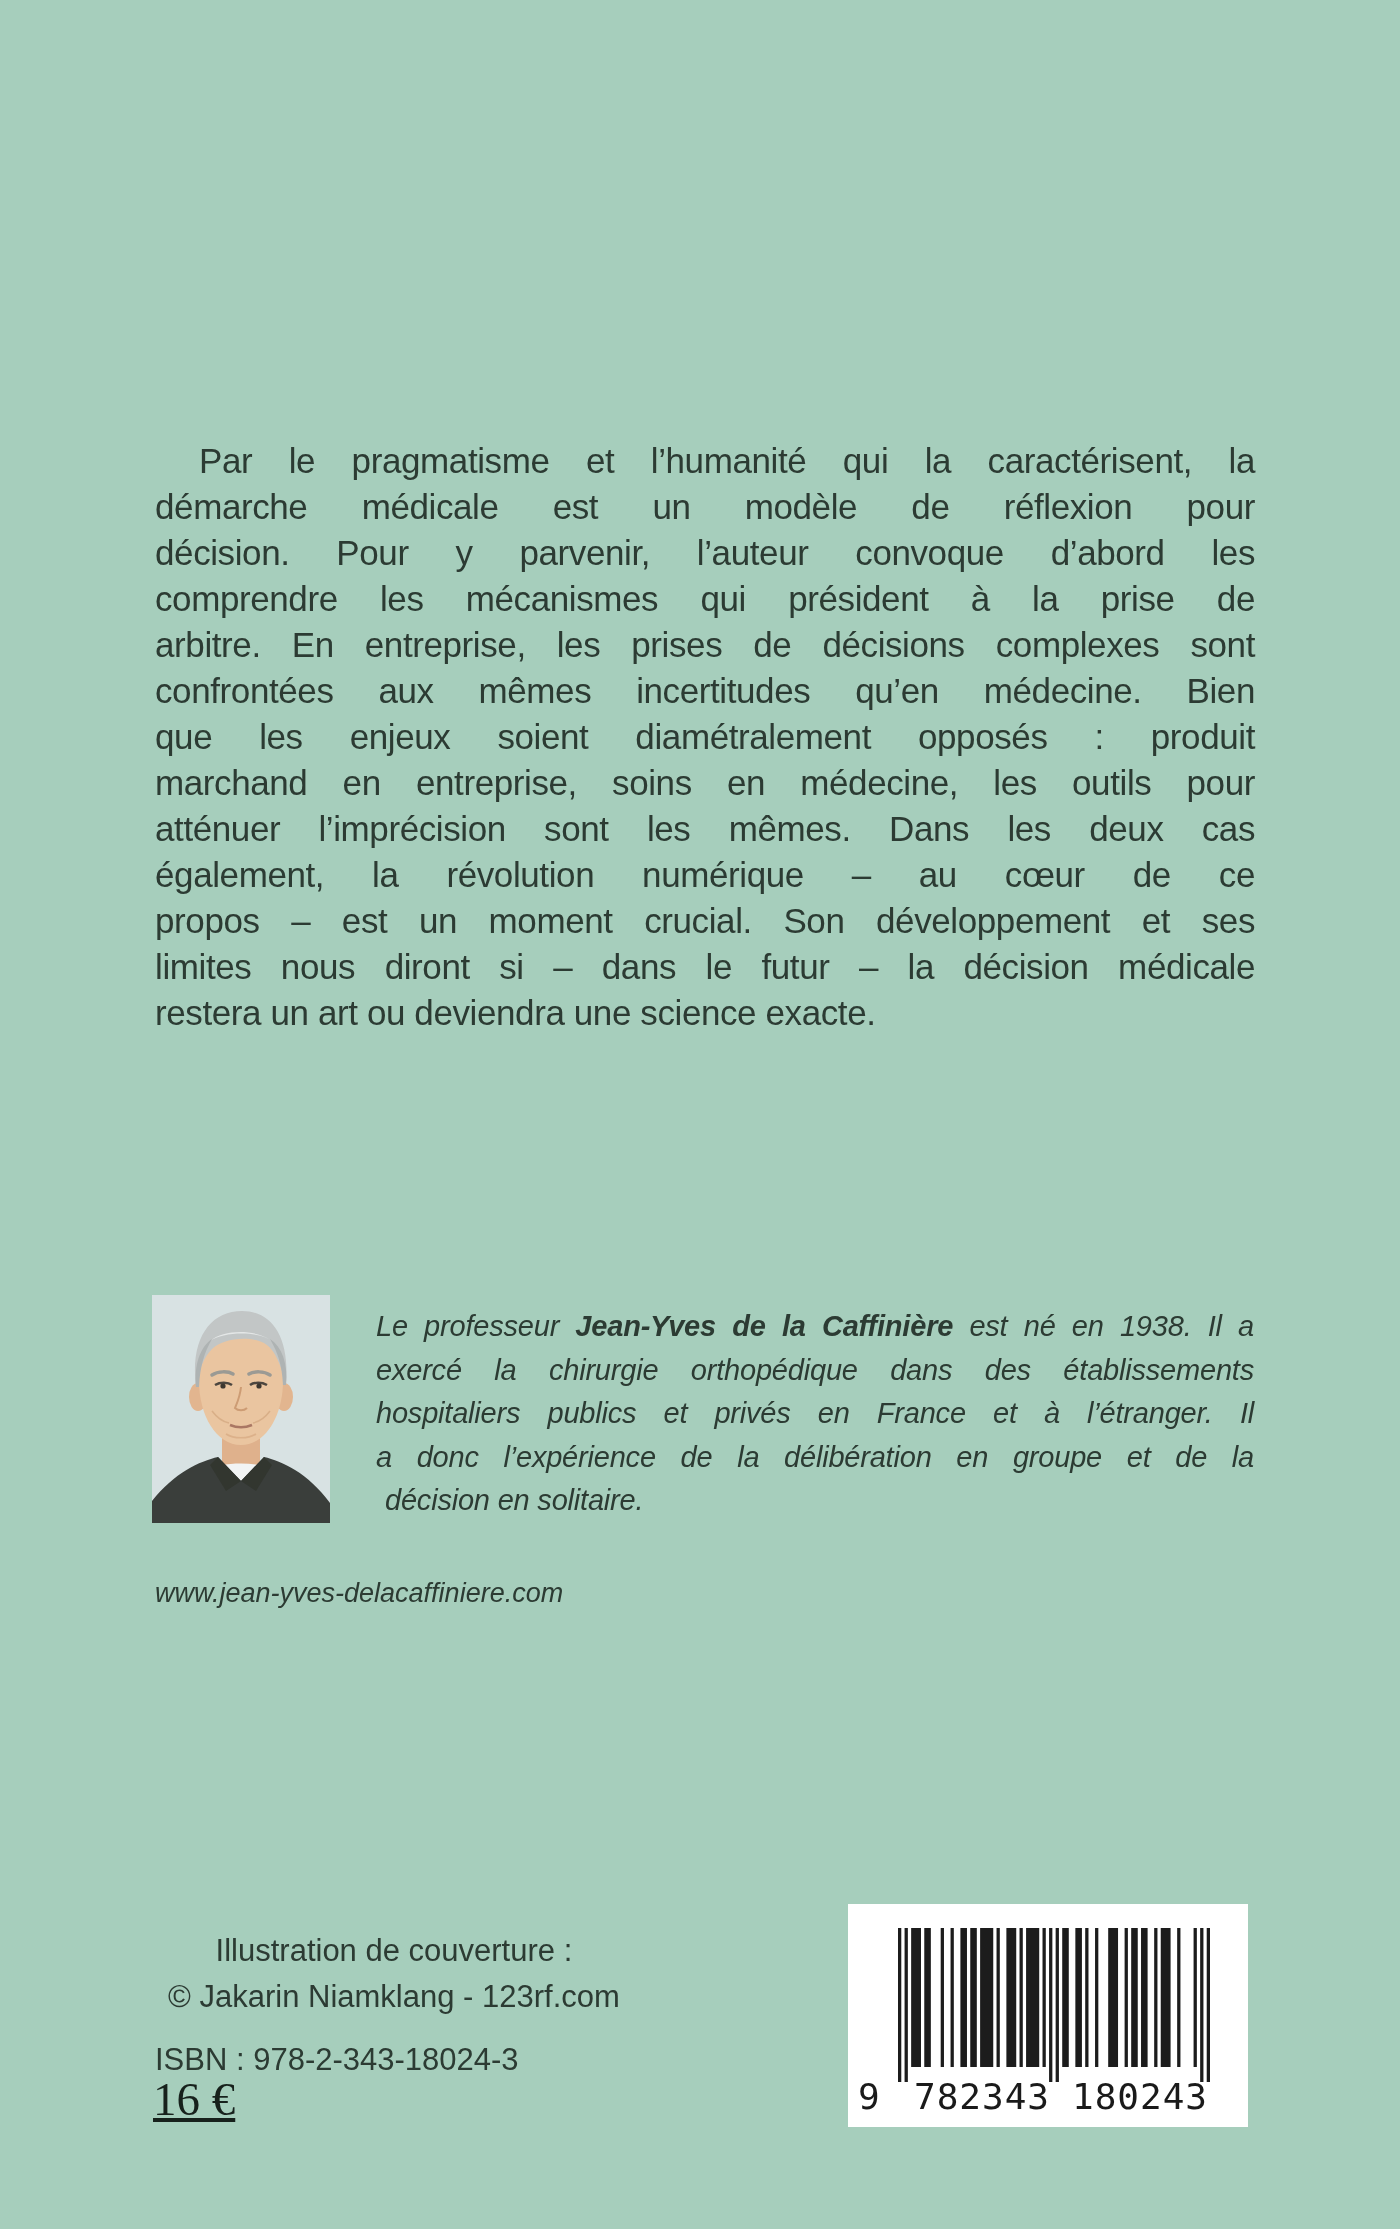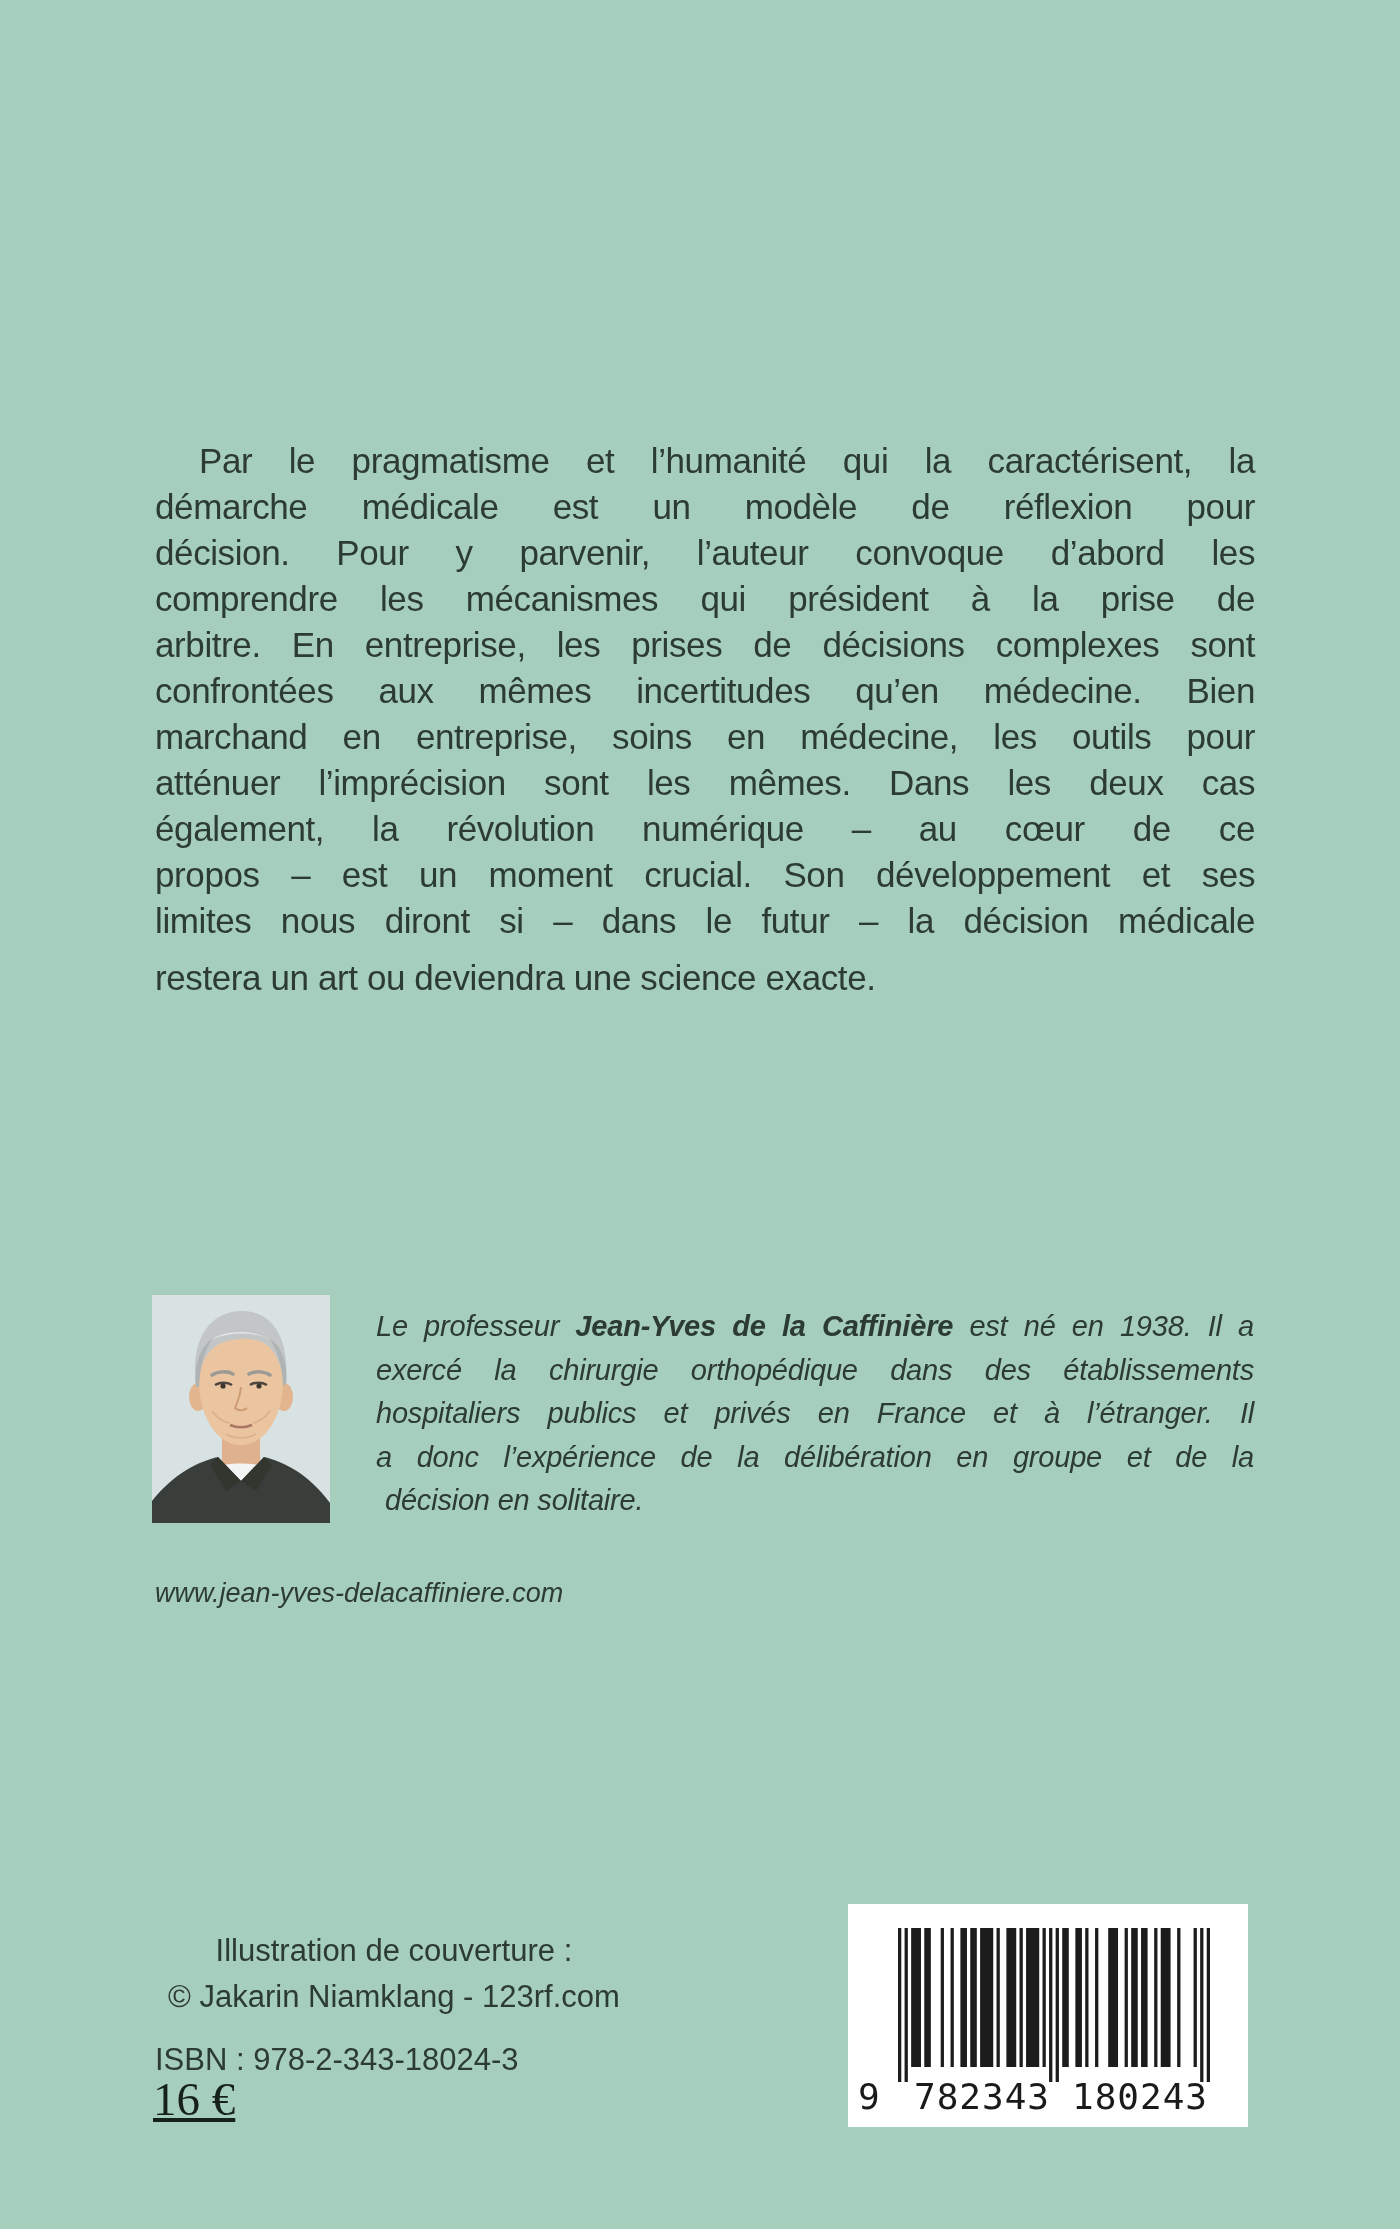--- a/index.html
+++ b/index.html
@@ -18,21 +18,21 @@
     font-weight:700;letter-spacing:-2px;
     color:var(--title,#131313);
     margin:0;
   }
   .synopsis{
     position:absolute;left:155px;top:438px;width:1100px;
     font-size:35px;line-height:46px;letter-spacing:-0.4px;
   }
   .sline{width:100%;text-align:justify;text-align-last:justify;white-space:normal;}
   .sline.first{padding-left:44px;box-sizing:border-box;}
-  .sline.last{text-align:right;text-align-last:left;margin-top:11px;}
+  .sline.last{text-align:right;text-align-last:left;}
   .photo{
     position:absolute;left:152px;top:1295px;width:178px;height:228px;
   }
   .photo svg{display:block;width:100%;height:100%;}
   .bio{
     position:absolute;left:376px;top:1305px;width:878px;
     font-size:29px;line-height:43.5px;font-style:italic;letter-spacing:-0.2px;
   }
   .bline{width:100%;text-align:justify;text-align-last:justify;}
   .bline.last{text-align:left;text-align-last:left;margin-left:9px;}
@@ -75,20 +75,21 @@
 <div class="cover" id="cover" style="--bg: #a6cebc; --title: #131313; --text: #2c3b33; --barcodebg: #ffffff;">
 
 
   <div class="synopsis">
     <div class="sline first">Par le pragmatisme et l’humanité qui la caractérisent, la</div>
     <div class="sline">démarche médicale est un modèle de réflexion pour</div>
     <div class="sline">décision. Pour y parvenir, l’auteur convoque d’abord les</div>
     <div class="sline">comprendre les mécanismes qui président à la prise de</div>
     <div class="sline">arbitre. En entreprise, les prises de décisions complexes sont</div>
     <div class="sline">confrontées aux mêmes incertitudes qu’en médecine. Bien</div>
+    <div class="sline">que les enjeux soient diamétralement opposés : produit</div>
     <div class="sline">marchand en entreprise, soins en médecine, les outils pour</div>
     <div class="sline">atténuer l’imprécision sont les mêmes. Dans les deux cas</div>
     <div class="sline">également, la révolution numérique – au cœur de ce</div>
     <div class="sline">propos – est un moment crucial. Son développement et ses</div>
     <div class="sline">limites nous diront si – dans le futur – la décision médicale</div>
     <div class="sline last">restera un art ou deviendra une science exacte.</div>
   </div>
 
   <div class="photo">
     <svg viewBox="0 0 178 228" xmlns="http://www.w3.org/2000/svg">

